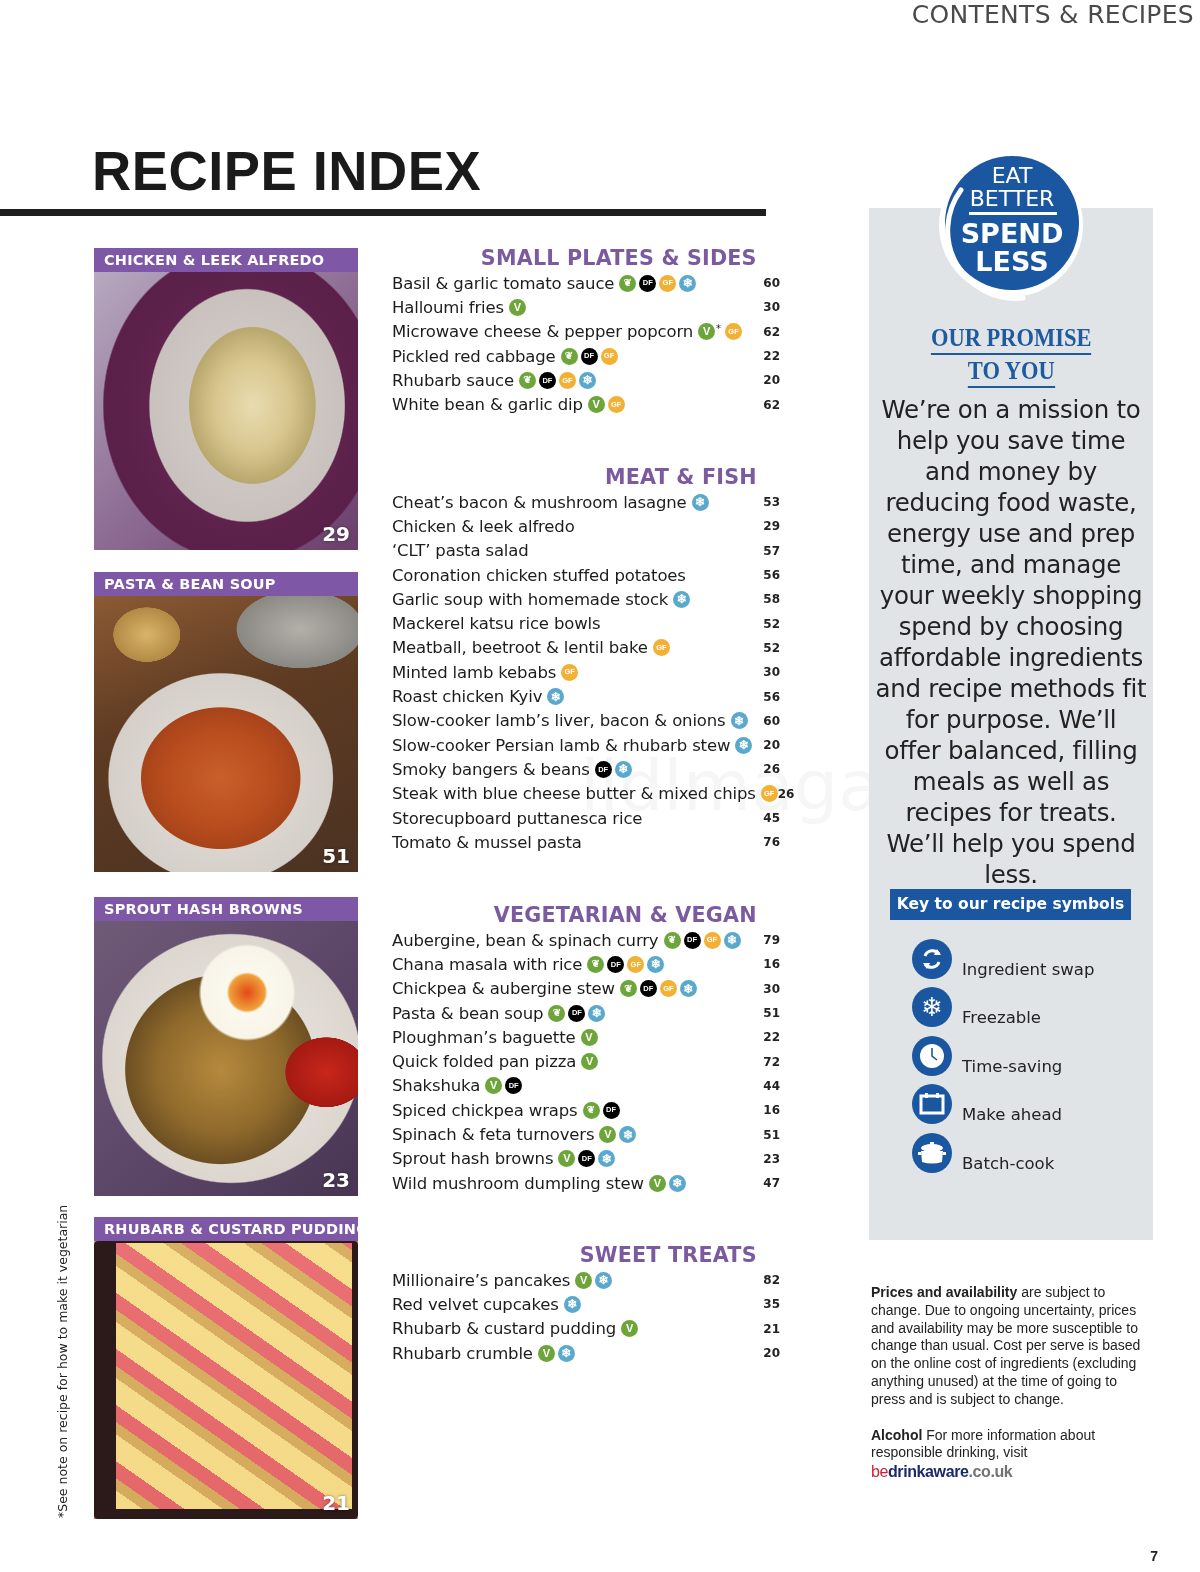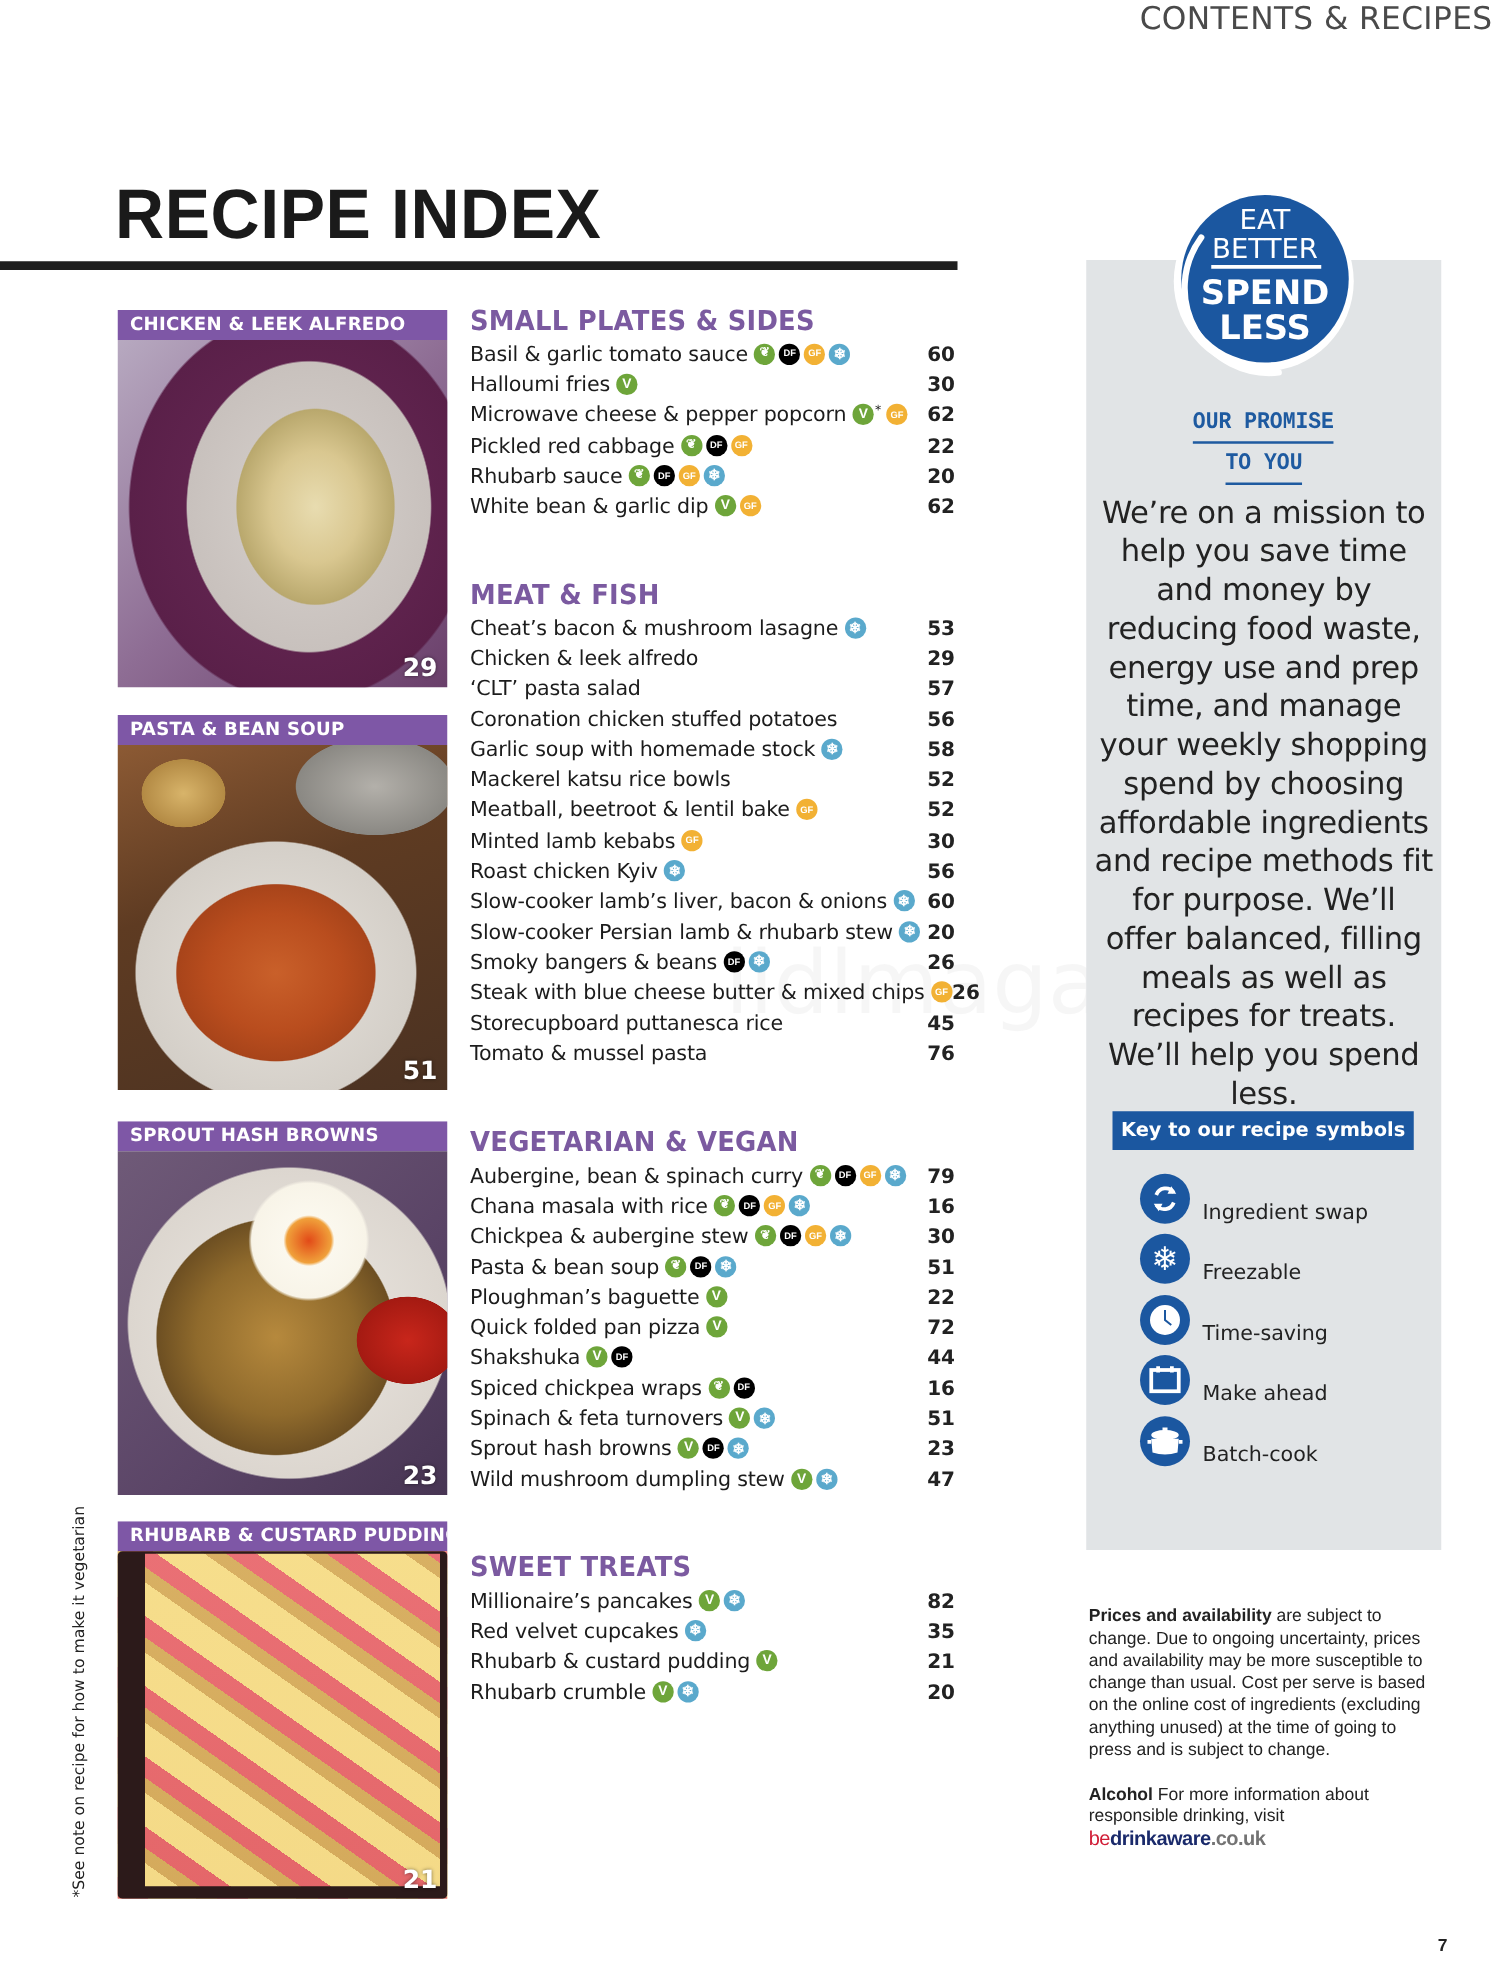--- a/index.html
+++ b/index.html
@@ -34,39 +34,39 @@
       radial-gradient(ellipse 54% 50% at 52% 50%, #ece8e2 0%, #dcd6cf 90%, transparent 91%),
       linear-gradient(135deg, #6f5a78 0%, #5a4466 60%, #473553 100%); }
   .img-pudding { height: 278px; background:
       repeating-linear-gradient(35deg, rgba(232,80,110,0.75) 0 14px, rgba(247,223,140,0.9) 14px 36px, rgba(212,170,92,0.85) 36px 46px),
       linear-gradient(180deg, #efd18a, #d8a95a); }
   .img-pudding::before { content: ""; position: absolute; inset: 0; border: 10px solid #2c1a1a; border-left-width: 22px; border-right-width: 6px; border-top-width: 2px; border-radius: 4px; pointer-events: none; }
 
   .vnote { position: absolute; left: 55px; top: 1518px; transform: rotate(-90deg); transform-origin: left top; font-size: 12.5px; color: #222; white-space: nowrap; font-family: "DejaVu Sans", sans-serif; }
 
   
-  .recipes { position: absolute; left: 376px; width: 388px; }
+  .recipes { position: absolute; left: 392px; width: 388px; text-align: right; }
   .cat-title { color: #7b5aa0; font-size: 22px; font-weight: bold; letter-spacing: 0.2px; font-family: "DejaVu Sans", sans-serif; margin-bottom: 1px; transform: scaleX(0.94); transform-origin: left; white-space: nowrap; }
   .row { display: flex; align-items: center; height: 24.3px; font-size: 16.5px; font-family: "DejaVu Sans", sans-serif; color: #1c1c1c; white-space: nowrap; }
   .row .name { letter-spacing: -0.15px; }
   .row .badges { display: inline-flex; gap: 3px; margin-left: 5px; }
-  .row .pg { margin-left: auto; font-weight: bold; font-size: 16px; color: #222; }
+  .row .pg { margin-left: auto; font-weight: bold; font-size: 12px; color: #222; }
   .b { width: 17px; height: 17px; border-radius: 50%; display: inline-flex; align-items: center; justify-content: center; color: #fff; font-size: 8px; font-weight: bold; font-family: "Liberation Sans", sans-serif; line-height: 1; }
   .b.v { background: #6ea53a; font-size: 11px; }
   .b.vg { background: #6ea53a; font-size: 10px; }
   .b.df { background: #000000; font-size: 7.5px; }
   .b.gf { background: #f2b134; font-size: 7.5px; }
   .b.fz { background: #5aa9cc; font-size: 12px; }
   .star { font-size: 10px; margin-left: -2px; margin-right: 1px; vertical-align: top; }
 
   
   .panel { position: absolute; left: 869px; top: 208px; width: 284px; height: 1032px; background: #e1e4e6; }
   .logo { position: absolute; left: 931px; top: 150px; width: 156px; height: 154px; }
   .promise { position: absolute; left: 869px; top: 322px; width: 284px; text-align: center; }
-  .promise-title { color: #1e5aa0; font-size: 19px; font-weight: bold; line-height: 31px; font-family: Liberation Mono, monospace; }
+  .promise-title { color: #1e5aa0; font-size: 25px; font-weight: bold; line-height: 31px; font-family: Liberation Serif, serif; }
   .promise-title span { border-bottom: 2px solid #1e5aa0; transform: scaleX(0.9); display: inline-block; }
   .promise-body { margin-top: 6px; font-size: 24.5px; line-height: 31px; color: #222; font-family: "DejaVu Sans", sans-serif; letter-spacing: -0.3px; padding: 0 6px; }
   .key-head { position: absolute; left: 890px; top: 889px; width: 241px; height: 31px; background: #1b57a0; color: #fff; font-size: 15.5px; font-weight: bold; text-align: center; line-height: 31px; font-family: "DejaVu Sans", sans-serif; }
   .key-list { position: absolute; left: 912px; top: 930px; }
   .key-item { display: flex; align-items: flex-end; height: 48.5px; }
   .key-icon { width: 40px; height: 40px; border-radius: 50%; background: #1b57a0; display: flex; align-items: center; justify-content: center; margin-right: 10px; }
   .key-label { font-size: 16.5px; color: #222; font-family: "DejaVu Sans", sans-serif; }
 
   .small-print { position: absolute; left: 871px; top: 1284px; width: 275px; font-size: 14px; line-height: 17.8px; color: #222; font-family: "Liberation Sans", sans-serif; }
   .small-print b { font-weight: bold; }

